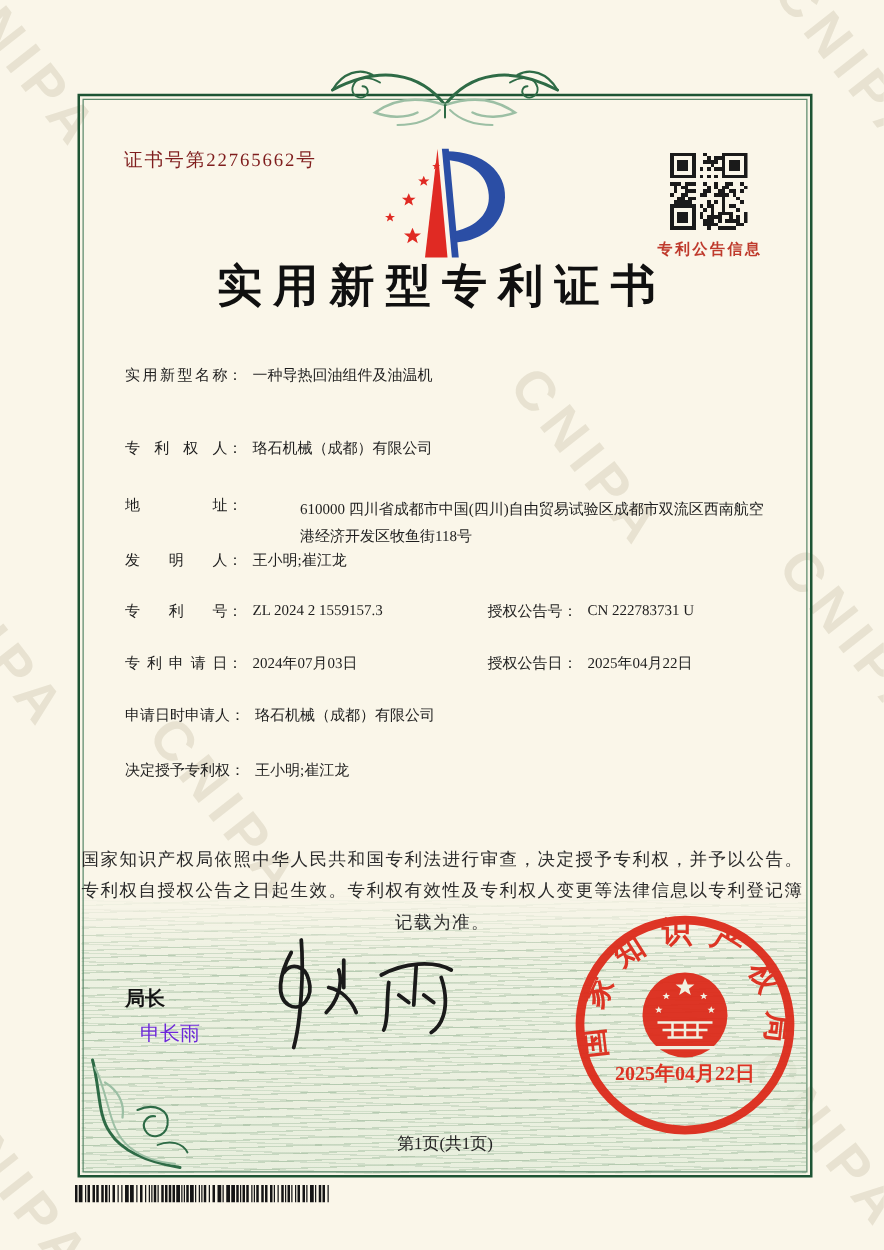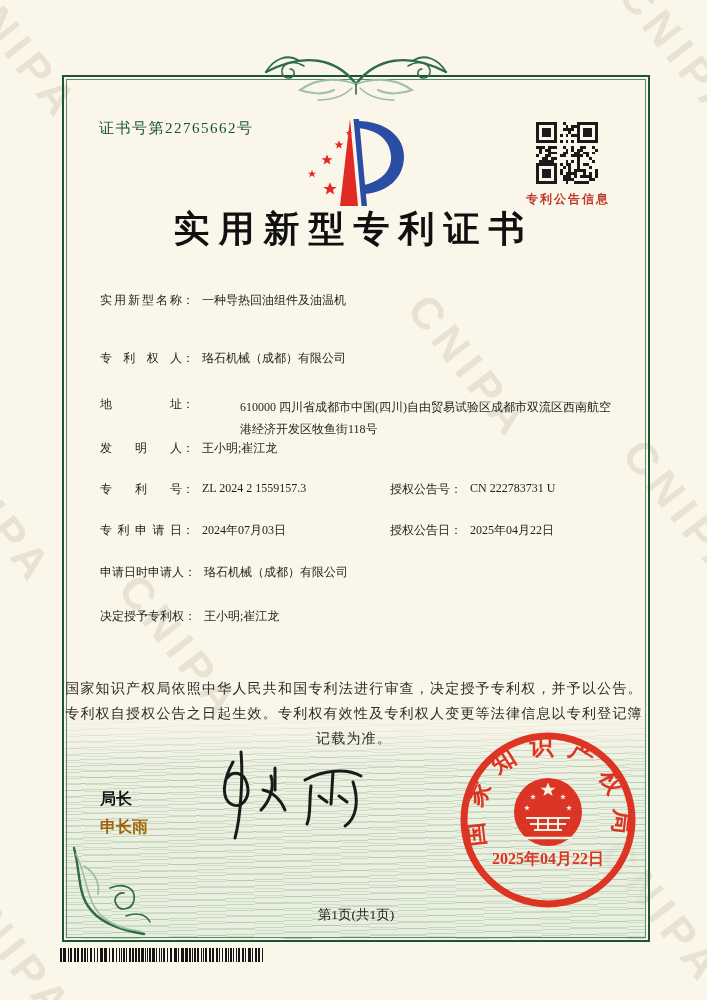--- a/index.html
+++ b/index.html
@@ -27,21 +27,21 @@
   .band{
     position:absolute;left:65px;top:712px;width:580px;height:227px;
     background:
       repeating-linear-gradient(178deg, rgba(118,158,120,0.30) 0 1px, rgba(0,0,0,0) 1px 6px),
       repeating-linear-gradient(182deg, rgba(118,158,120,0.22) 0 1px, rgba(0,0,0,0) 1px 7px),
       linear-gradient(180deg, rgba(229,238,221,0.55), rgba(226,236,218,0.75));
     -webkit-mask-image:linear-gradient(180deg, transparent 0, #000 55px);
     mask-image:linear-gradient(180deg, transparent 0, #000 55px);
   }
   
-  .certno{position:absolute;left:99px;top:119px;font-size:15px;letter-spacing:1.5px;color:#14532d;}
+  .certno{position:absolute;left:99px;top:119px;font-size:15px;letter-spacing:1.5px;color:#7f1d1d;}
   .logo{position:absolute;left:297px;top:111px;}
   .qr{position:absolute;left:536px;top:122px;width:62px;height:62px;}
   .qrlabel{
     position:absolute;left:522px;top:191px;width:92px;text-align:center;
     font-size:12px;letter-spacing:2px;font-weight:bold;color:#bf3a2c;
   }
   .title{
     position:absolute;left:0;top:205px;width:707px;text-align:center;
     font-size:36px;font-weight:bold;letter-spacing:9px;color:#101010;
   }
@@ -53,21 +53,21 @@
   .colon{display:inline-block;vertical-align:top;margin:0 2px 0 0;}
   .val{display:inline-block;vertical-align:top;margin-left:6px;}
   .val-wrap{width:382px;line-height:22px;margin-left:44px;}
   
   .statement{
     position:absolute;left:64px;top:676px;width:580px;text-align:center;
     font-size:14px;line-height:25px;letter-spacing:1.2px;color:#2b2b2b;
   }
   
   .signer-title{position:absolute;left:100px;top:789px;font-family:"Liberation Sans","DejaVu Sans",sans-serif;font-weight:bold;font-size:16px;color:#141414;}
-  .signer-name{position:absolute;left:100px;top:817px;font-family:"Liberation Sans","DejaVu Sans",sans-serif;font-weight:bold;font-size:16px;color:#a16207;}
+  .signer-name{position:absolute;left:112px;top:817px;font-family:"Liberation Sans","DejaVu Sans",sans-serif;font-weight:normal;font-size:16px;color:#6d28d9;}
   .signature{position:absolute;left:205px;top:746px;}
   
   .seal{position:absolute;left:454px;top:726px;opacity:0.95;}
   
   .pagenum{position:absolute;left:62px;top:906px;width:588px;text-align:center;font-size:13.5px;color:#222;}
   .barcode{position:absolute;left:60px;top:948px;width:208px;height:14px;}
   
   .orn-top{position:absolute;left:256px;top:44px;}
   .orn-bl{position:absolute;left:66px;top:846px;}
 </style>

